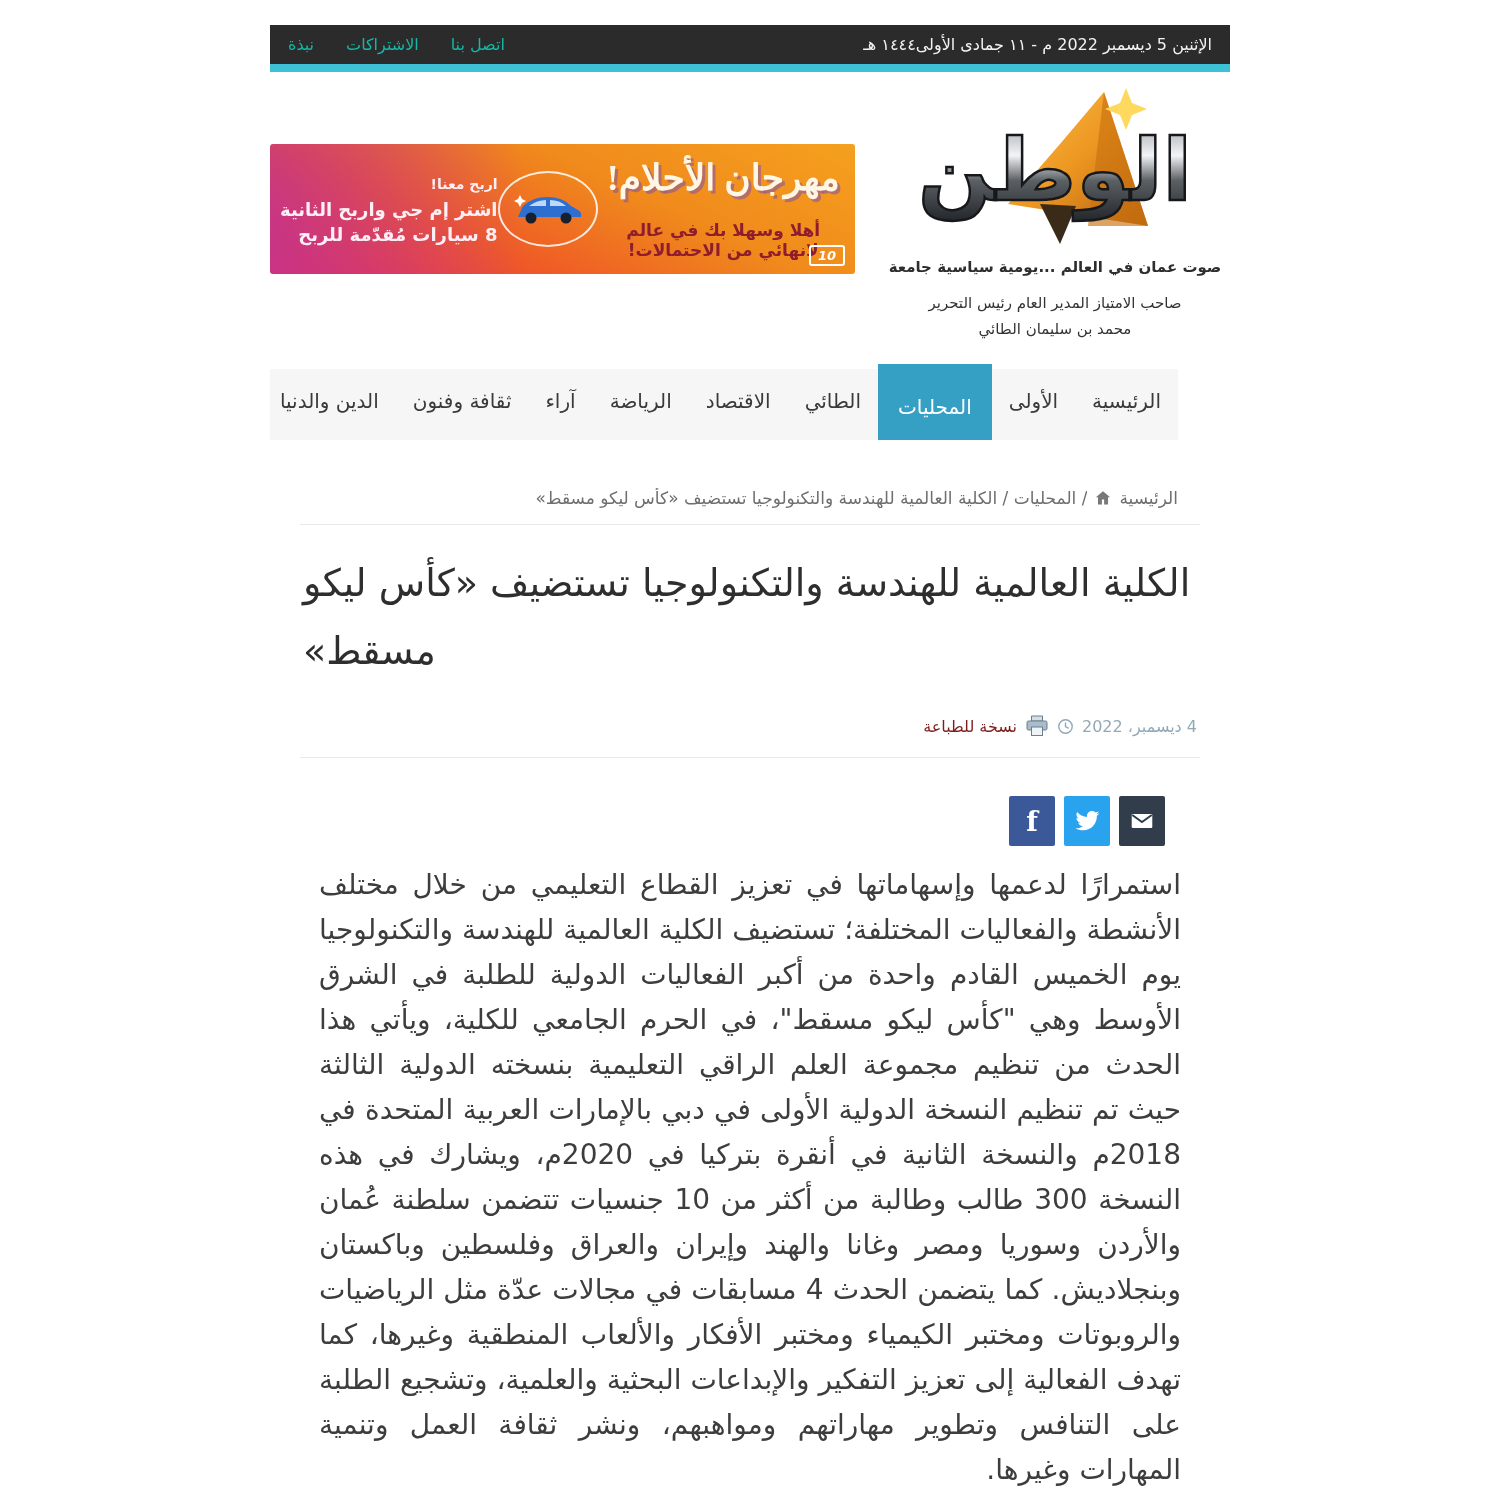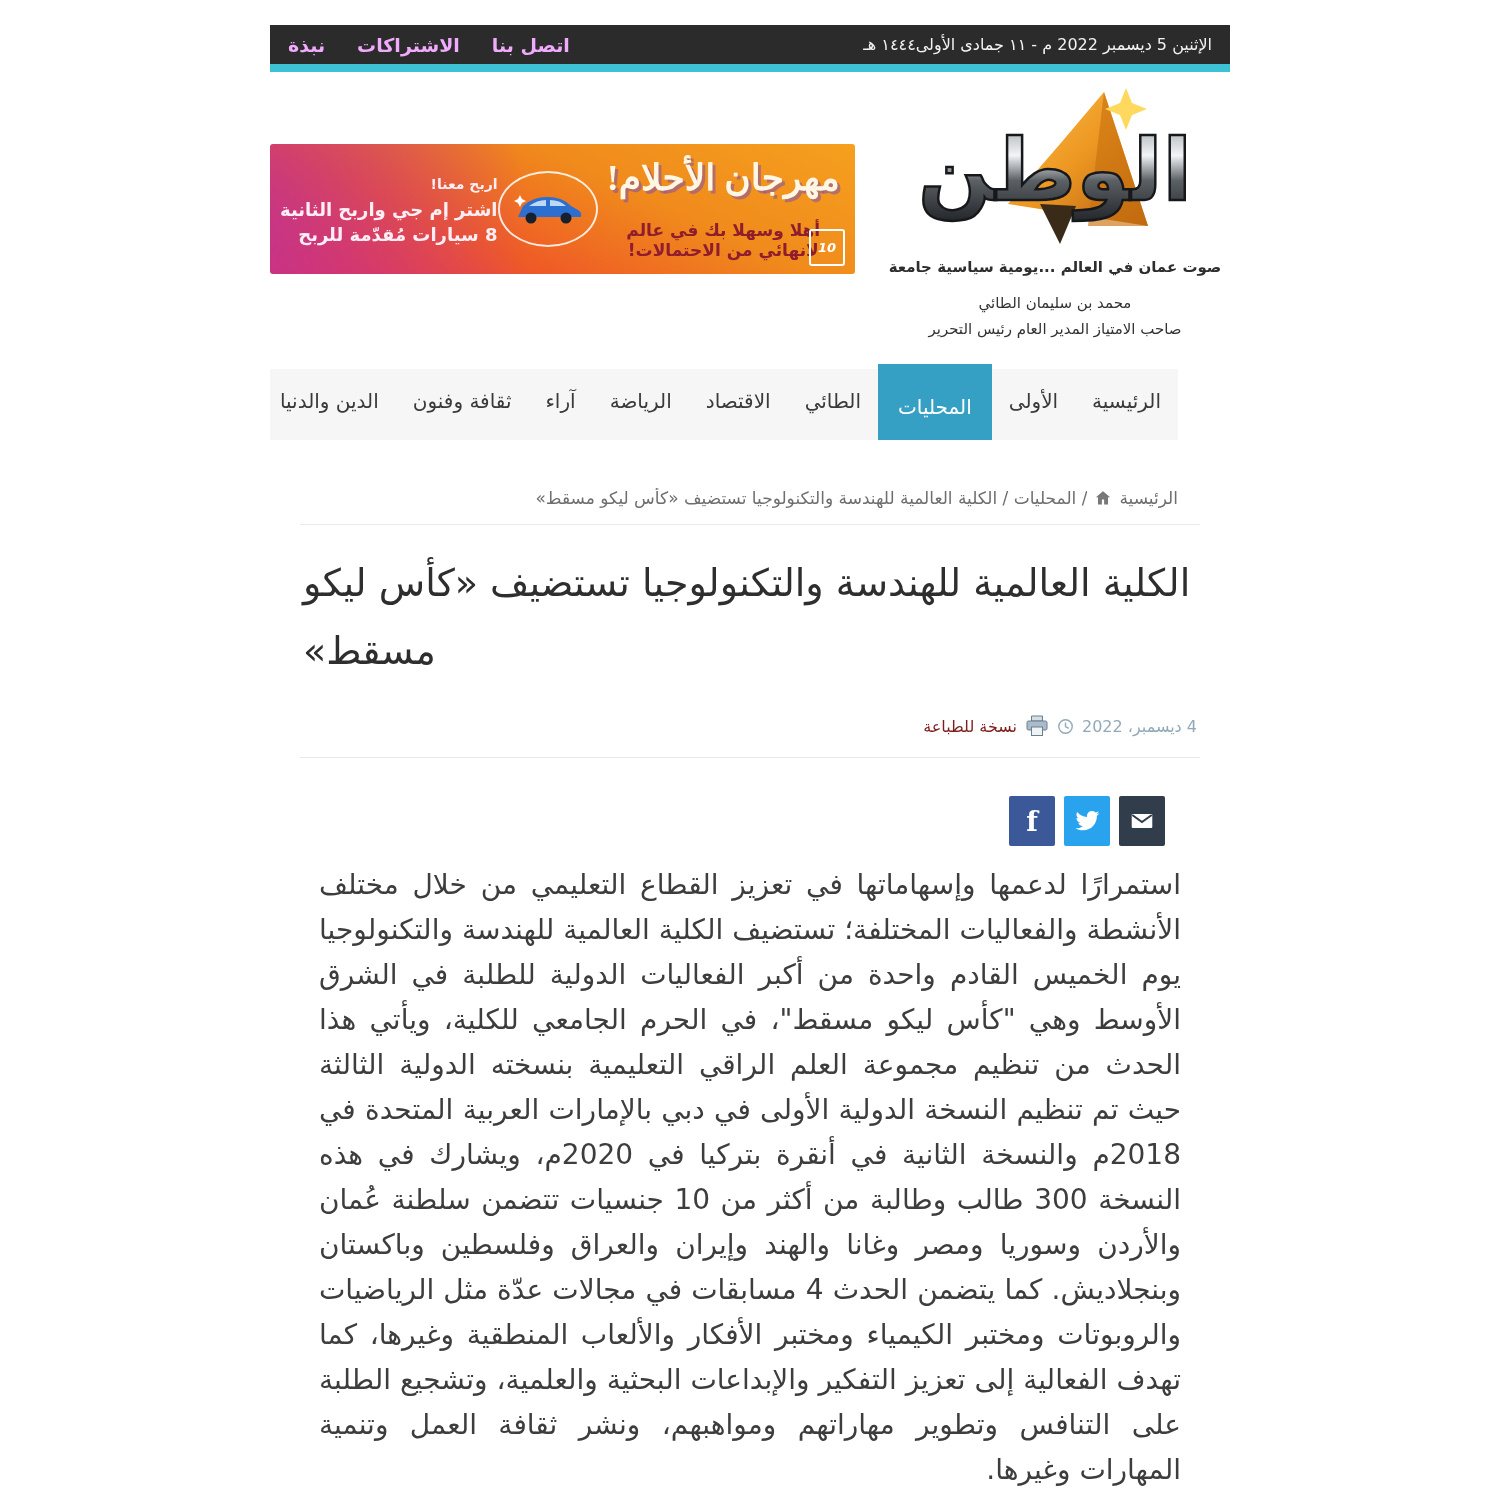--- a/index.html
+++ b/index.html
@@ -11,21 +11,21 @@
   .page { width:960px; margin:0 auto; }
 
   
   .topbar {
     margin-top:25px; height:39px; background:#2b2b2b;
     display:flex; direction:rtl; justify-content:space-between; align-items:center;
     padding:0 18px;
   }
   .topbar-date { color:#f2f2f2; font-size:16px; white-space:nowrap; }
   .topbar-links { display:flex; gap:32px; }
-  .topbar-link { color:#f0abfc; font-size:19px; cursor:pointer; white-space:nowrap;font-weight:bold; }
+  .topbar-link { color:#14b8a6; font-size:16px; cursor:pointer; white-space:nowrap; }
   .accent-strip { height:8px; background:#3cc2d4; }
 
   
   .masthead { display:flex; direction:rtl; justify-content:space-between; padding-top:14px; }
   .logo-col { width:350px; text-align:center; }
   .logo-svg { display:block; margin:0 auto; cursor:pointer; }
   .tagline { font-size:15px; font-weight:bold; color:#2e2e2e; margin-top:2px; }
   .publisher { font-size:15px; color:#333; margin-top:14px; line-height:26px; }
 
   
@@ -46,21 +46,21 @@
   .ad-car {
     width:100px; height:76px; border:2px solid rgba(255,255,255,0.85); border-radius:50%;
     display:flex; align-items:center; justify-content:center; flex-shrink:0;
   }
   .ad-promo { flex:1; text-align:right; padding-left:10px; color:#ffeef5; font-weight:bold; line-height:25px; }
   .promo1 { font-size:14px; }
   .promo2 { font-size:18px; white-space:nowrap; overflow:hidden; }
   .promo3 { font-size:18px; white-space:nowrap; overflow:hidden; }
   .ad-badge {
     position:absolute; bottom:8px; right:10px; border:2px solid #fff; border-radius:3px;
-    color:#fff; font-size:13px; font-weight:bold; font-style:italic; padding:9px 7px;
+    color:#fff; font-size:13px; font-weight:bold; font-style:italic; padding:1px 7px;
   }
 
   
   .navbar { position:relative; margin-top:22px; margin-right:52px; }
   .nav-strip { position:absolute; bottom:0; left:0; right:0; height:7px; background:#369fc4; }
   .nav-items {
     display:flex; direction:rtl; height:76px; overflow:hidden; position:relative;
     background:linear-gradient(to bottom, rgba(0,0,0,0) 0 5px, #f6f6f6 5px 100%);
   }
   .nav-item {
@@ -152,22 +152,22 @@
         <g>
           <polygon points="214,6 258,140 118,118 170,58" fill="url(#sail)"></polygon>
           <polygon points="214,6 198,140 258,140" fill="#c9720f" opacity="0.65"></polygon>
           <polygon points="150,118 170,158 186,120" fill="#3a2a18"></polygon>
           <polygon points="236,2 242,17 257,23 242,29 236,44 230,29 215,23 230,17" fill="#ffd95e"></polygon>
         </g>
         <text x="165" y="114" text-anchor="middle" font-size="86" font-weight="bold" fill="url(#metal)" stroke="#16181b" stroke-width="2.5">الوطن</text>
       </svg>
       <div class="tagline">صوت عمان في العالم ...يومية سياسية جامعة</div>
       <div class="publisher">
+        <div>صاحب الامتياز المدير العام رئيس التحرير</div>
         <div>محمد بن سليمان الطائي</div>
-        <div>صاحب الامتياز المدير العام رئيس التحرير</div>
       </div>
     </div>
 
     <div class="ad-banner">
       <div class="ad-main">
         <div class="ad-title">مهرجان الأحلام!</div>
         <div class="ad-sub">أهلا وسهلا بك في عالم لانهائي من الاحتمالات!</div>
       </div>
       <div class="ad-car">
         <svg width="72" height="36" viewBox="0 0 72 36">

